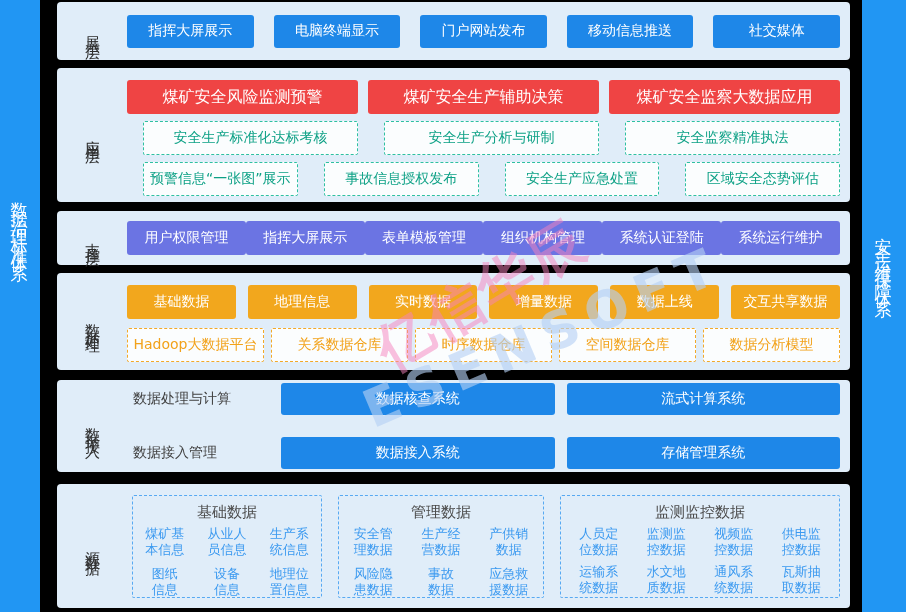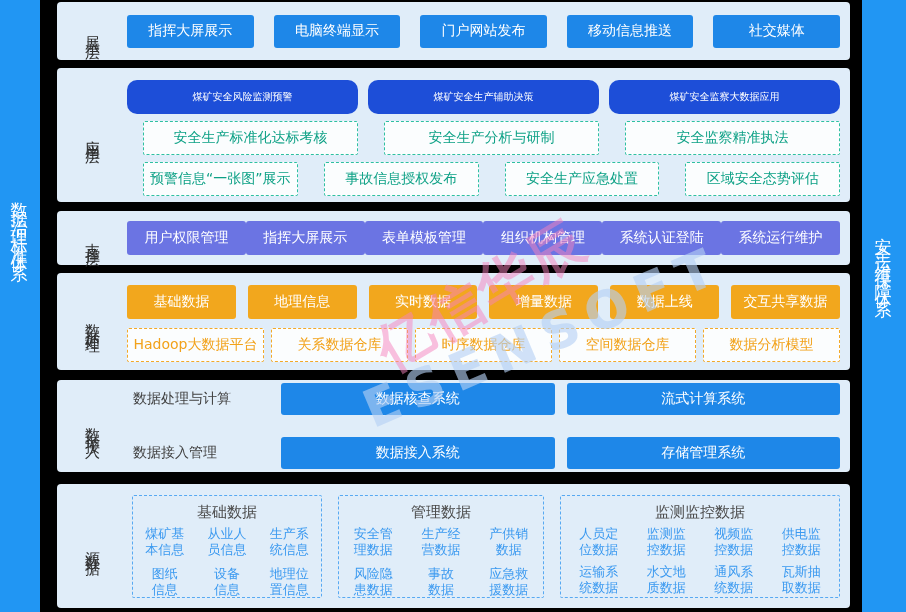--- a/index.html
+++ b/index.html
@@ -36,21 +36,21 @@
   .rowflex{display:flex;gap:10px;}
   .rowflex.g12{gap:12px;}
   .rowflex.g7{gap:7px;}
   .rowflex.mt7{margin-top:7px;}
   .rowflex.mt9{margin-top:9px;}
   
   .btn{flex:1;display:flex;align-items:center;justify-content:center;
        color:#fff;font-size:14px;border-radius:3px;white-space:nowrap;}
   .h33{height:33px;}.h34{height:34px;}.h32{height:32px;}
   .btn-blue{background:#1e87e8;}
-  .btn-green{background:#1d4ed8;font-size:10px;border-radius:10px;}
+  .btn-green{background:#ef4444;font-size:16px;}
   .btn-purple{background:#6b74e3;}
   .btn-orange{background:#f2a71d;}
   .dashed{flex:1;display:flex;align-items:center;justify-content:center;
           border-radius:2px;font-size:14px;white-space:nowrap;background:#fbfdfe;}
   .dashed-teal{border:1px dashed #2ec0a1;color:#0ea186;margin-left:16px;}
   .dashed-orange{border:1px dashed #f2a929;color:#f2a21a;}
   
   .acc-row{display:flex;align-items:center;gap:12px;}
   .acc-label{flex:0 0 136px;font-size:14px;color:#3f3f3f;padding-left:6px;white-space:nowrap;}
   

